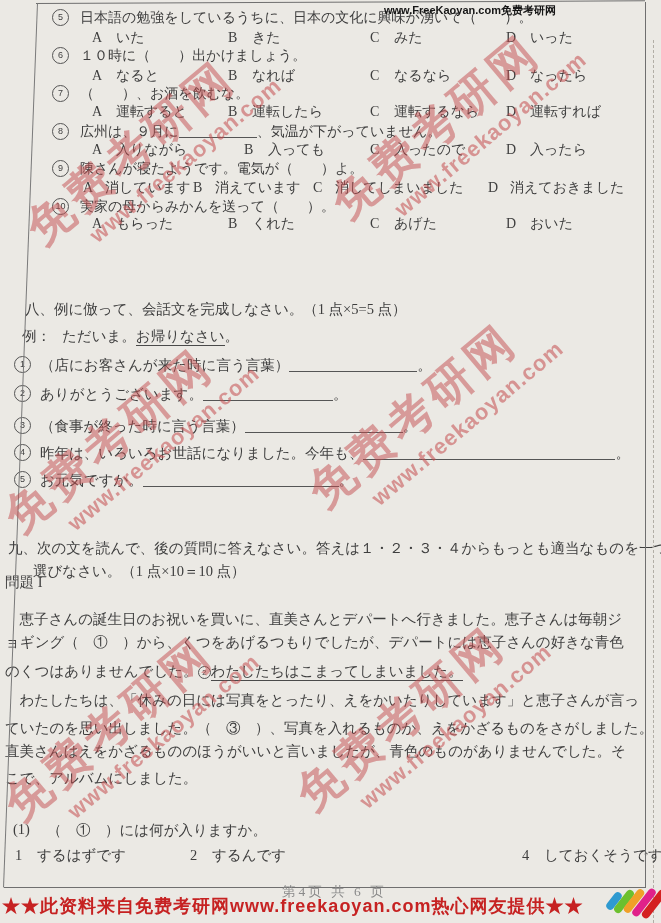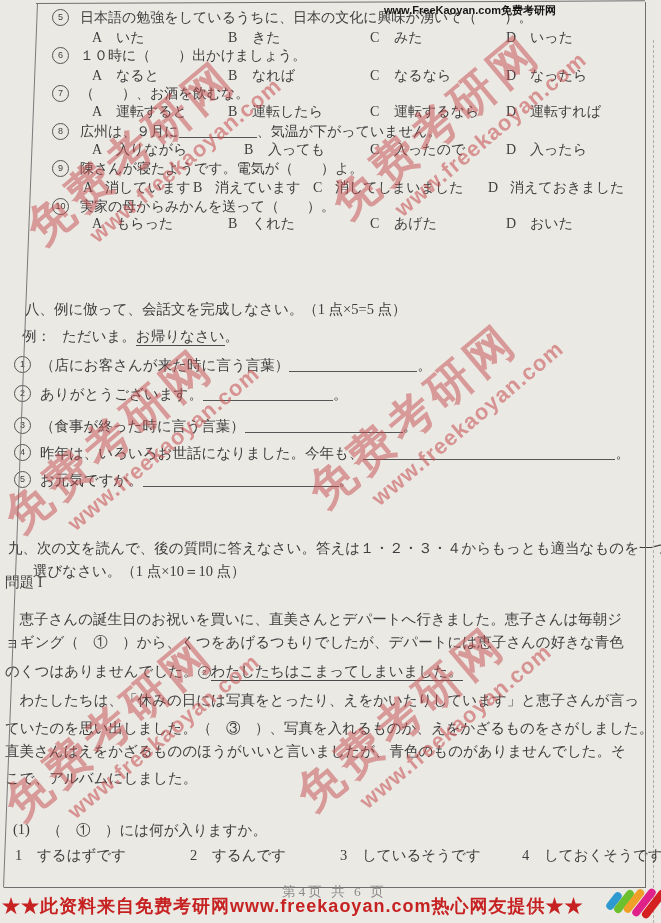--- a/index.html
+++ b/index.html
@@ -179,21 +179,20 @@
     <span class="p" style="left:5px">こで、アルバムにしました。</span>
   </div>
 
   <div class="row s9row" style="top:821px">
     <span class="p" style="left:13px">(1)</span>
     <span class="p" style="left:47px">（　①　）には何が入りますか。</span>
   </div>
   <div class="row s9row" style="top:846px">
     <span class="p" style="left:15px"><span class="ol2">1</span><span>するはずです</span></span>
     <span class="p" style="left:190px"><span class="ol2">2</span><span>するんです</span></span>
-    <span class="p" style="left:340px"><span class="ol2">3</span><span>しているそうです</span></span>
     <span class="p" style="left:522px"><span class="ol2">4</span><span>しておくそうです</span></span>
   </div>
 
   <div class="wm" style="left:150px;top:152px">
     <div class="wm-main">免费考研网</div>
     <div class="wm-sub">www.freekaoyan.com</div>
   </div>
   <div class="wm" style="left:455px;top:126px">
     <div class="wm-main">免费考研网</div>
     <div class="wm-sub">www.freekaoyan.com</div>

